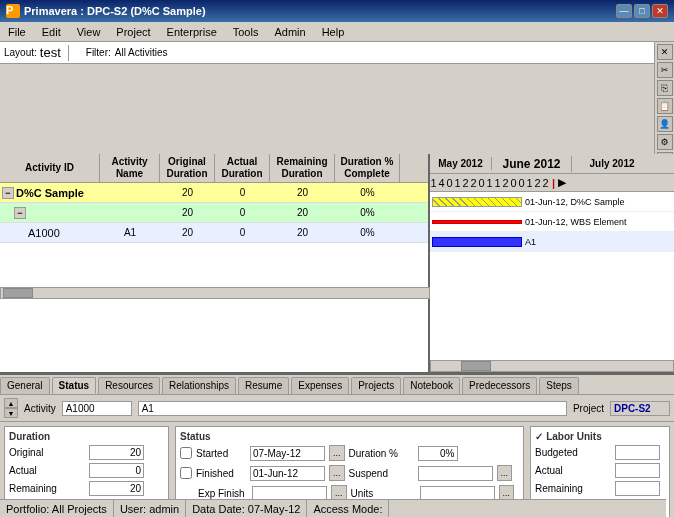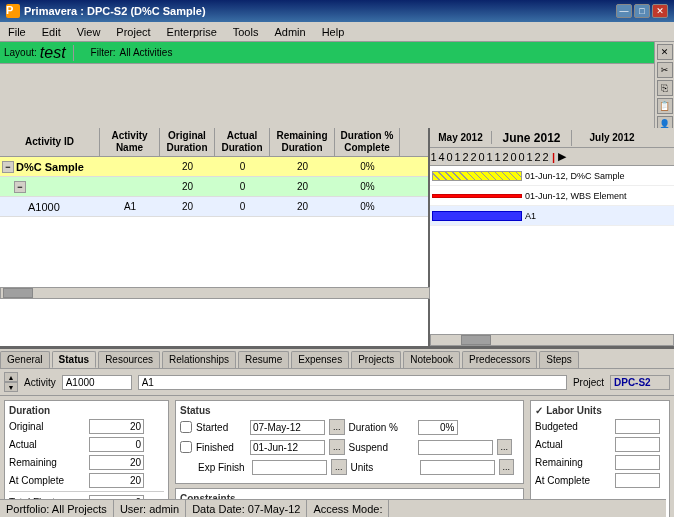--- a/index.html
+++ b/index.html
@@ -28,32 +28,32 @@
       padding: 2px 4px;
       display: flex;
       gap: 8px;
       height: 20px;
       align-items: center;
     }
     .menu-item { padding: 1px 4px; cursor: pointer; font-size: 11px; }
 
     
     .toolbar {
-      background: #22c55e;
+      background: #ffffff;
       border-bottom: 1px solid #999;
       padding: 2px 4px;
       display: flex;
       align-items: center;
       gap: 4px;
       height: 22px;
     }
     .toolbar-section { display: flex; align-items: center; gap: 3px; font-size: 10px; }
     .toolbar-divider { width: 1px; height: 16px; background: #999; margin: 0 3px; }
     .toolbar-label { font-size: 10px; }
-    .toolbar-value { font-size: 16px; font-style: italic; }
+    .toolbar-value { font-size: 13px; }
     .filter-label { font-size: 10px; margin-left: 10px; }
     .filter-value { font-size: 10px; }
 
     
     .right-toolbar {
       position: absolute;
       right: 0;
       top: 42px;
       width: 20px;
       background: #d4d0c8;
@@ -65,20 +65,21 @@
       gap: 2px;
     }
     .right-btn { width: 16px; height: 16px; border: 1px solid #888; background: #c8c4bc; cursor: pointer; display: flex; align-items: center; justify-content: center; font-size: 9px; }
 
     
     .gantt-area {
       display: flex;
       border-bottom: 2px solid #666;
       height: 220px;
       background: white;
+      margin-top: 26px;
     }
 
     
     .table-area { flex: 0 0 430px; border-right: 2px solid #666; overflow: hidden; }
     .table-header { display: flex; background: #d4d0c8; border-bottom: 1px solid #999; }
     .col-header {
       border-right: 1px solid #999;
       padding: 2px;
       text-align: center;
       font-size: 10px;

